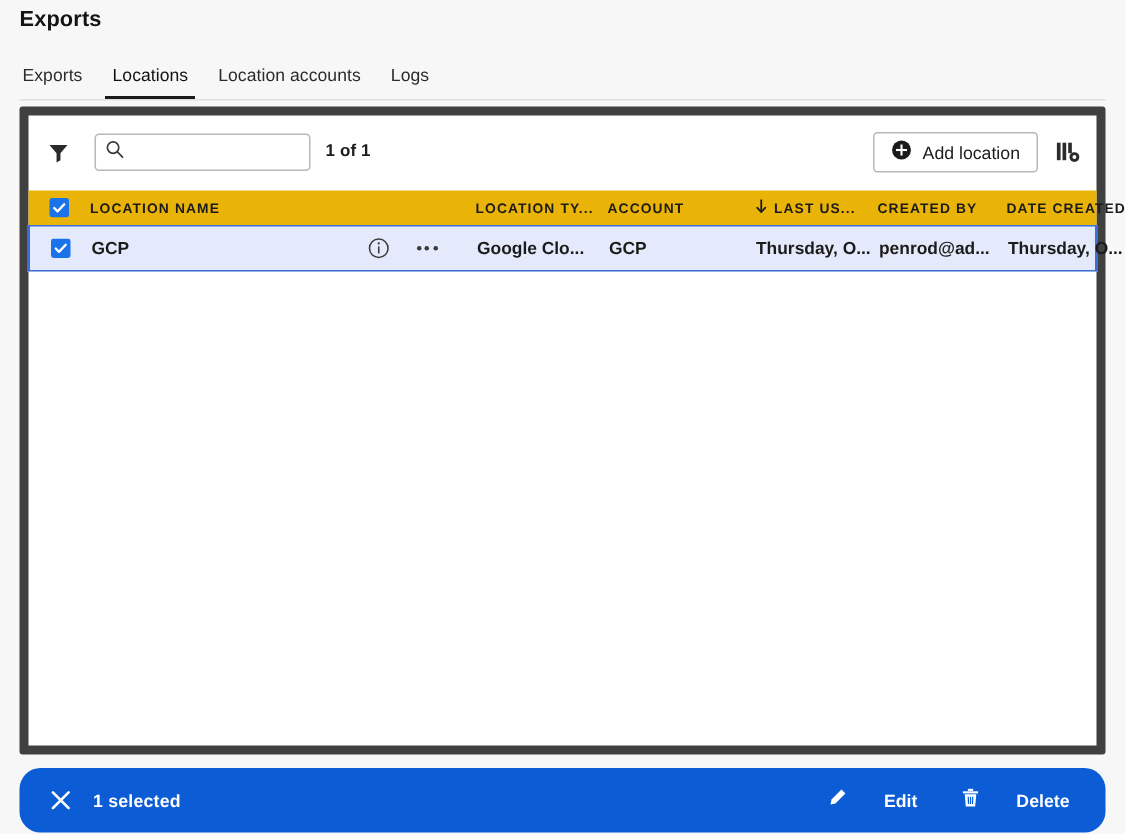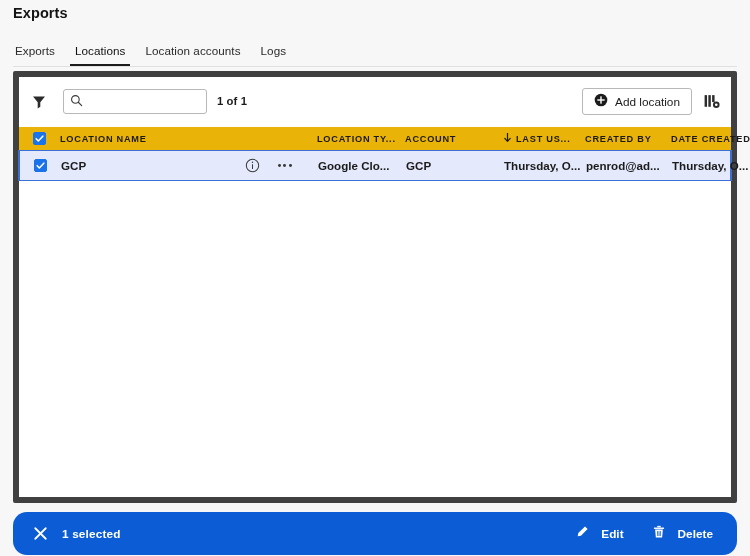--- a/index.html
+++ b/index.html
@@ -309,21 +309,21 @@
     font-size: 11.8px;
     font-weight: bold;
     letter-spacing: 0.15px;
   }
 
   .ab-spacer { flex: 1; }
 
   .ab-action {
     display: flex;
     align-items: center;
-    gap: 12px;
+    gap: 24px;
     font-size: 11.8px;
     font-weight: bold;
     cursor: pointer;
     padding: 6px 10px;
     color: #fff;
   }
   .ab-action + .ab-action { margin-left: 8px; }
 </style>
 </head>
 <body>

